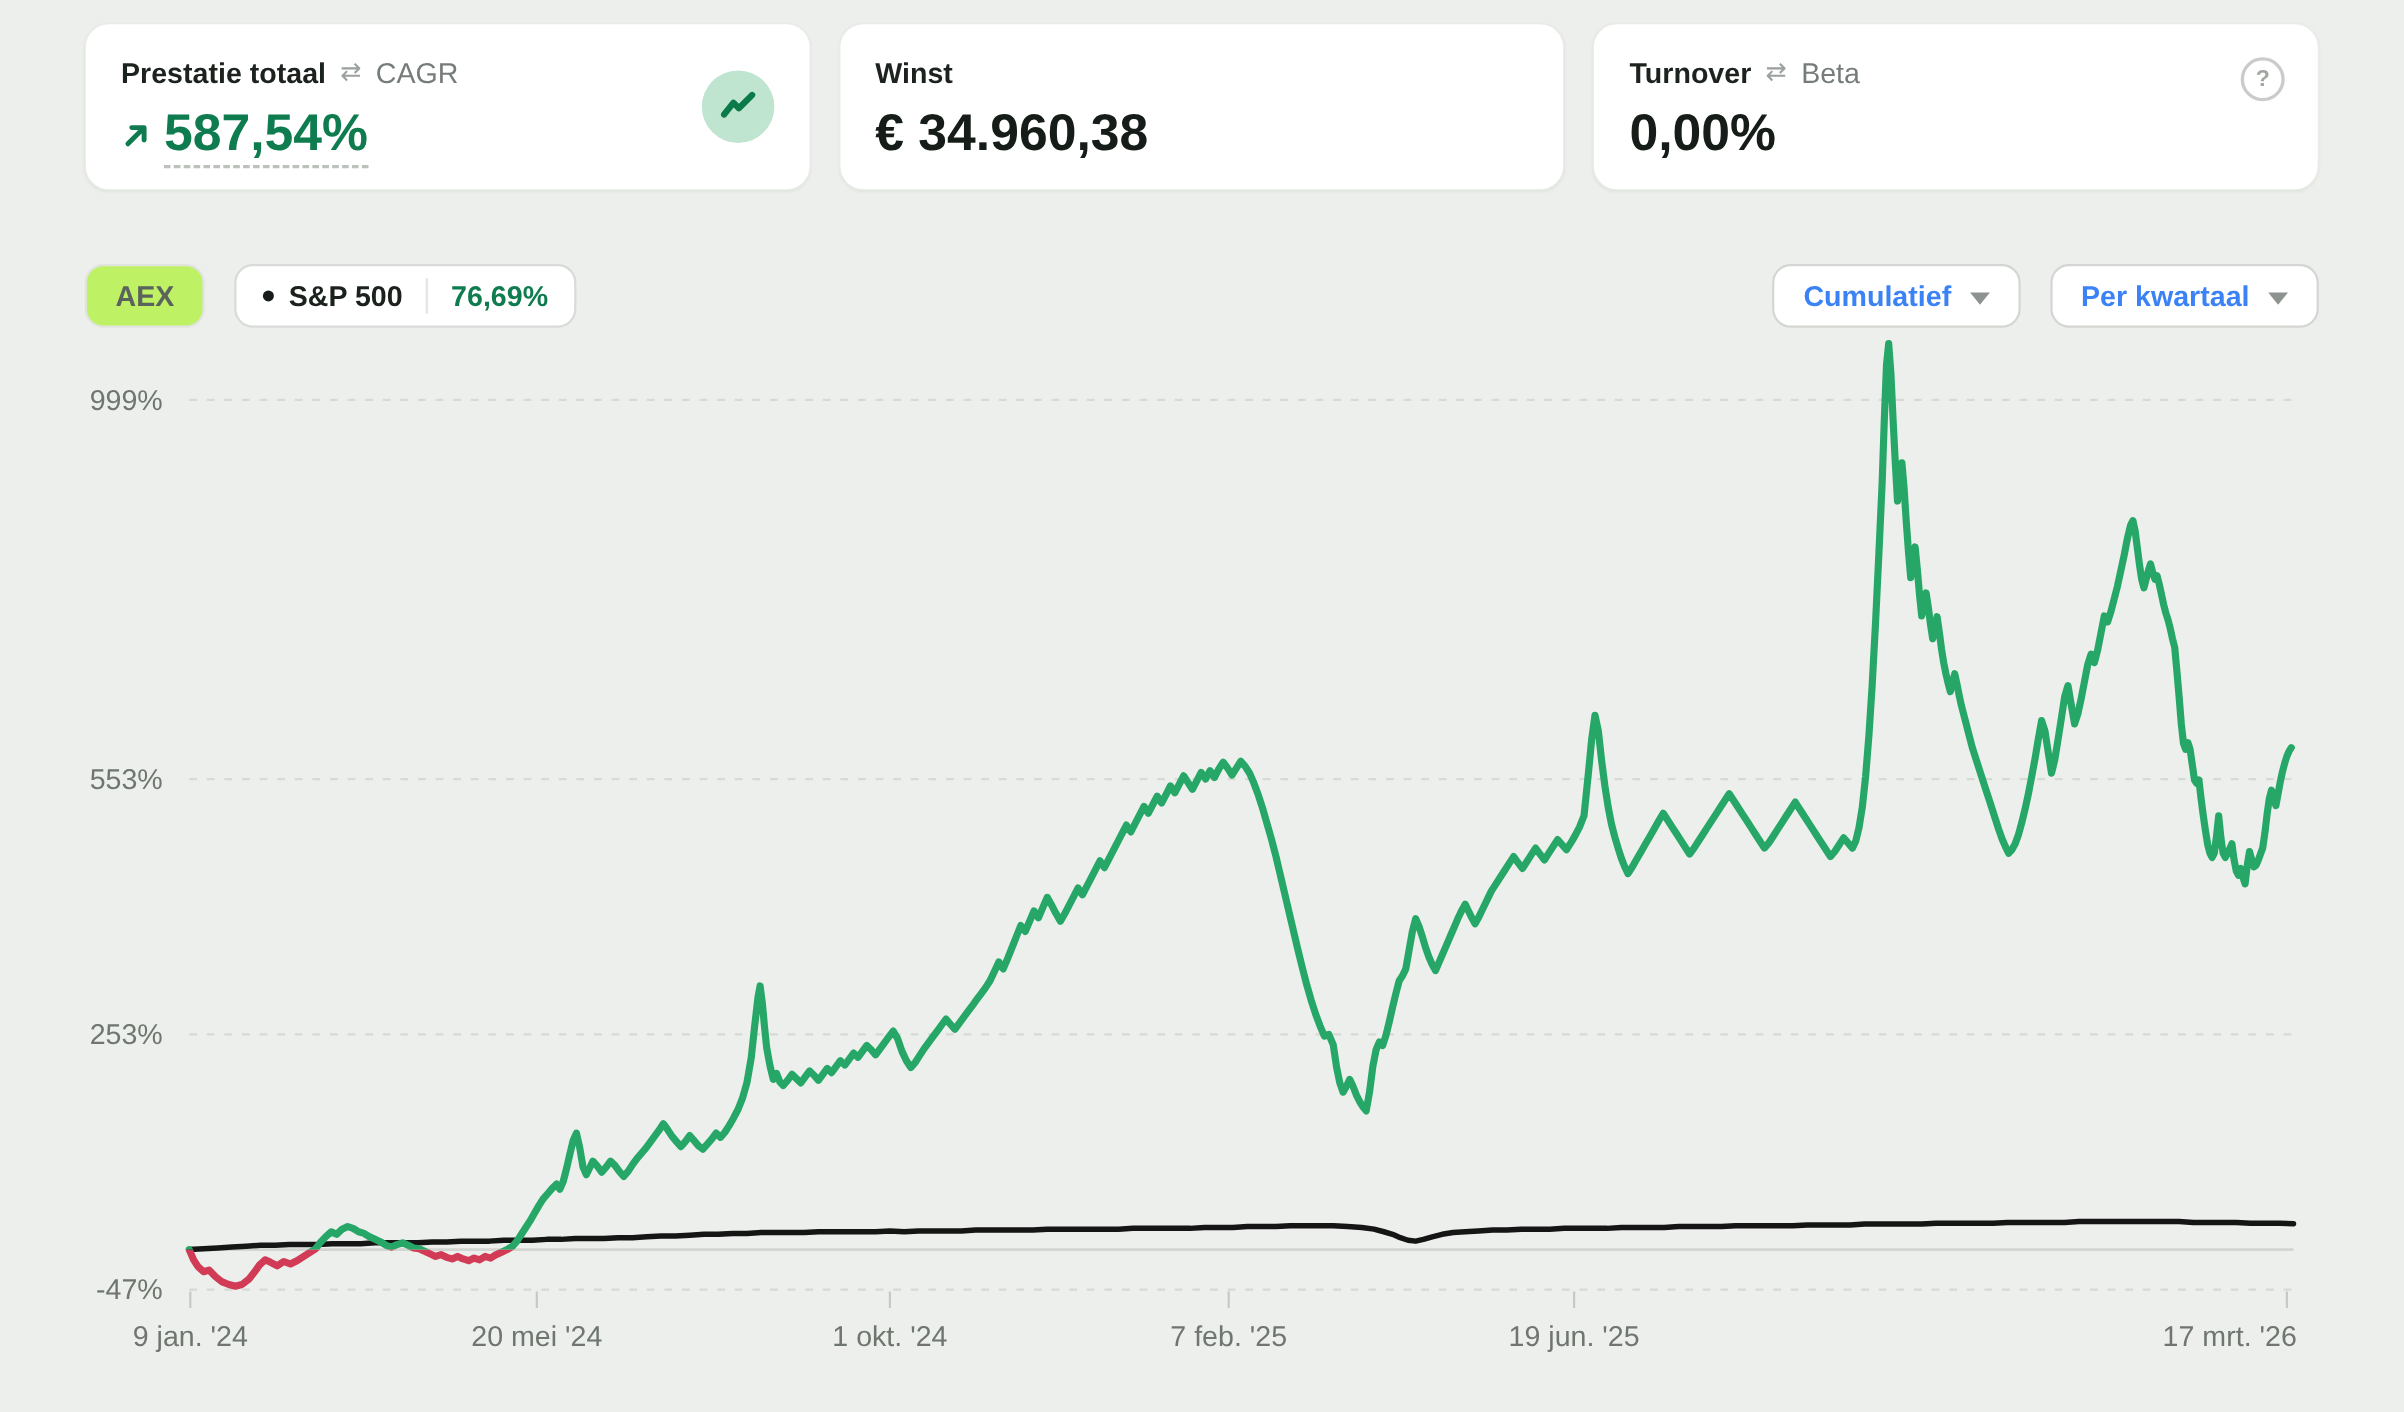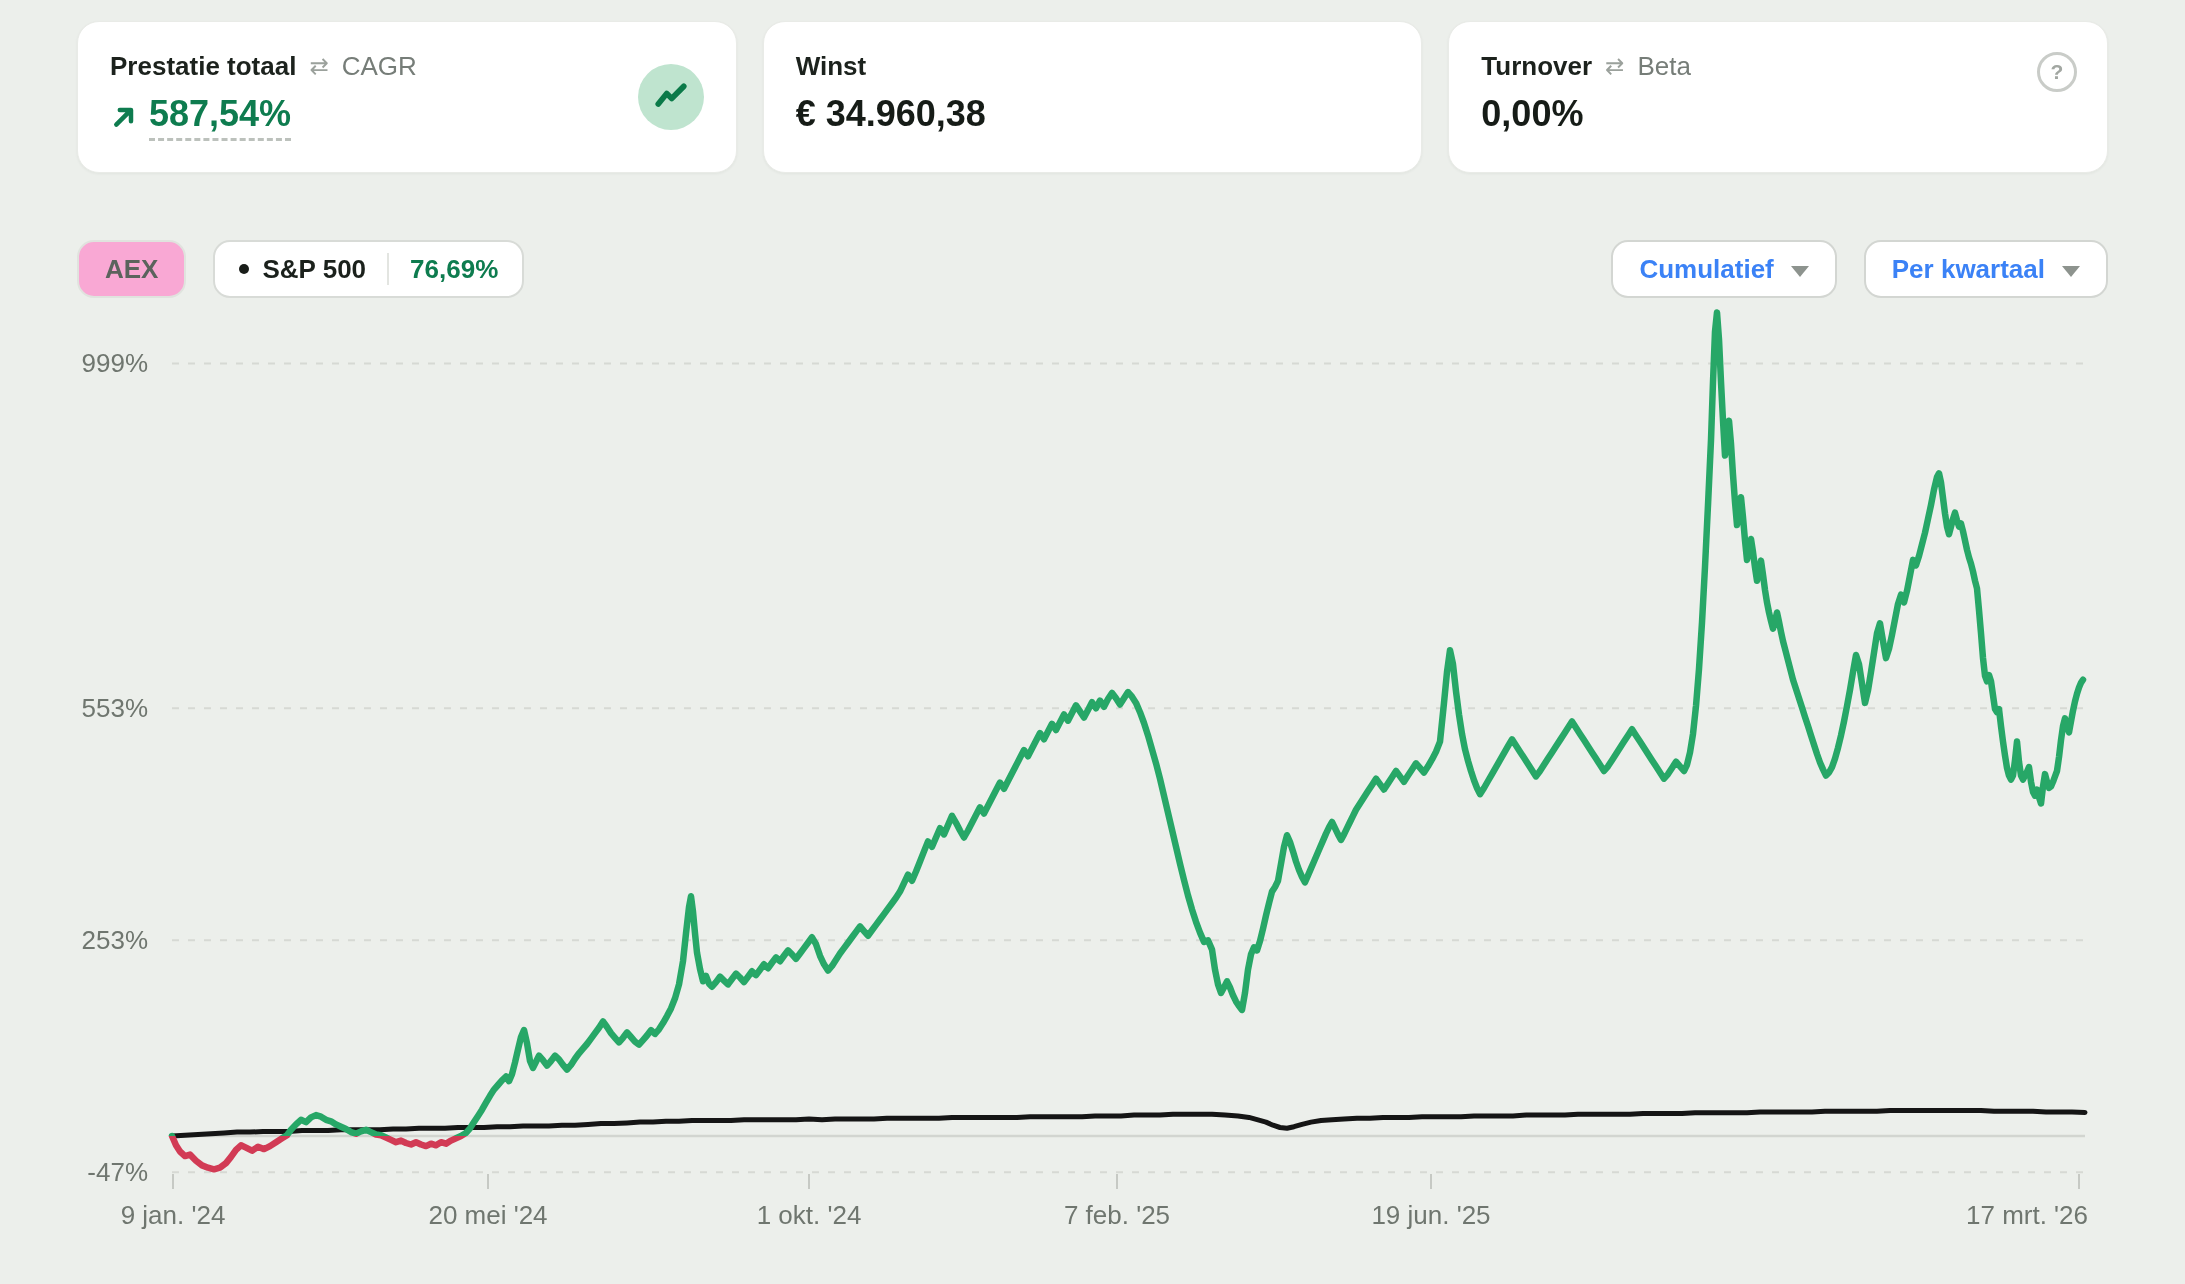--- a/index.html
+++ b/index.html
@@ -18,21 +18,21 @@
   .card{
     position:relative;flex:1;height:152px;
     background:#ffffff;border:1px solid #e9ebe7;border-radius:22px;
     box-shadow:0 1px 3px rgba(20,30,25,.05);
     padding:30px 32px;box-sizing:border-box;
   }
   .card-title-row{display:flex;align-items:center;gap:13px;font-size:26px;line-height:1.1}
   .t-main{color:#1c221d;font-weight:600}
   .swap{color:#9ba19c;font-family:"DejaVu Sans",sans-serif;font-size:23px;cursor:pointer}
   .t-alt{color:#767d78;font-weight:500}
-  .card-value{margin-top:13px;font-size:36px;font-weight:600;color:#161c17;display:flex;align-items:center;gap:11px;line-height:1.1}
+  .card-value{margin-top:13px;font-size:47px;font-weight:600;color:#161c17;display:flex;align-items:center;gap:11px;line-height:1.1}
   .card-value.green{color:#0e7c4f}
   .underlined{border-bottom:3px dashed #bcc1bc;padding-bottom:5px}
   .up-arrow svg{display:block}
   .trend-badge{
     position:absolute;right:32px;top:50%;transform:translateY(-50%);
     width:66px;height:66px;border-radius:50%;background:#bfe4cf;
     display:flex;align-items:center;justify-content:center;
   }
   .help-badge{
     position:absolute;right:30px;top:30px;width:34px;height:34px;border-radius:50%;
@@ -41,21 +41,21 @@
   }
   
   .filter-row{
     position:absolute;top:240px;left:77px;right:77px;height:58px;
     display:flex;align-items:center;gap:27px;
   }
   .pill{
     height:58px;display:inline-flex;align-items:center;box-sizing:border-box;
     border-radius:17px;font-size:26px;cursor:pointer;white-space:nowrap;
   }
-  .pill.ghost{background:#f9a8d4;border:2px solid #e0e3de;color:#5b635d;font-weight:600;padding:0 26px}
+  .pill.ghost{background:#bef264;border:2px solid #e0e3de;color:#5b635d;font-weight:600;padding:0 26px}
   .pill.active{background:#fff;border:2px solid #d8dbd7;color:#1b211c;font-weight:600;padding:0 24px;gap:13px}
   .dot{width:10px;height:10px;border-radius:50%;background:#191d19}
   .divider{width:2px;height:32px;background:#e3e5e1;margin:0 8px}
   .pct{color:#0e7c4f;font-weight:700}
   .spacer{flex:1}
   .select{background:#fff;border:2px solid #d3d6d2;color:#3b82f6;font-weight:700;padding:0 26px;gap:17px}
   .caret{
     width:0;height:0;border-left:9px solid transparent;border-right:9px solid transparent;
     border-top:11px solid #8d938e;margin-top:4px;
   }

